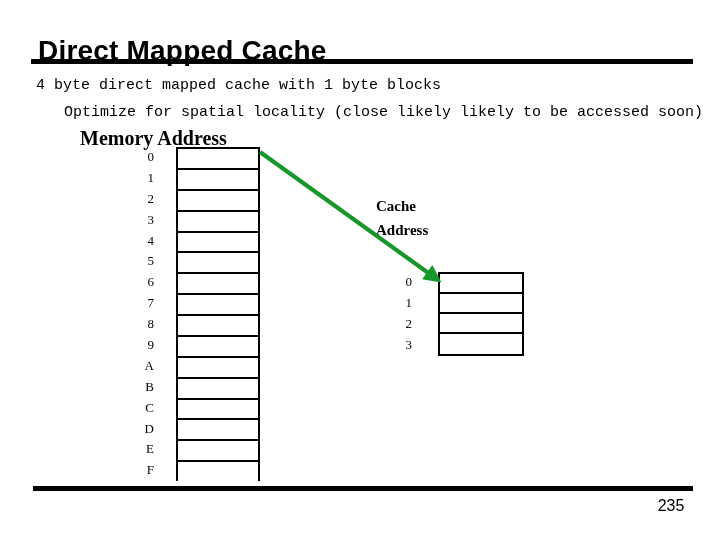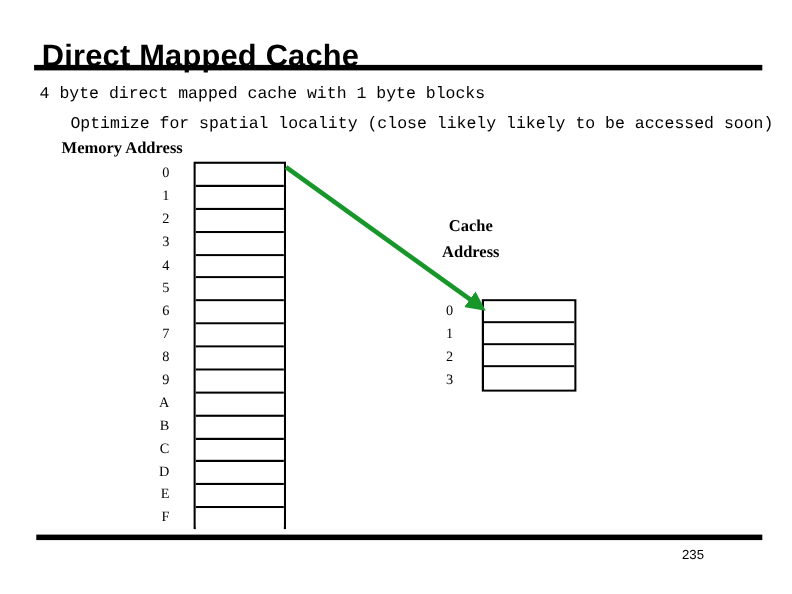--- a/index.html
+++ b/index.html
@@ -74,29 +74,29 @@
 
   
   .serif-label {
     position: absolute;
     font-family: "Liberation Serif", serif;
     font-weight: bold;
     color: #000000;
     white-space: nowrap;
   }
   #memory-address-label {
-    left: 56px;
+    left: 80px;
     top: 127px;
-    font-size: 15px;
+    font-size: 20px;
   }
   #cache-address-label {
-    left: 392px;
+    left: 376px;
     top: 194px;
     width: 72px;
-    text-align: center;
+    text-align: left;
     font-size: 15px;
     line-height: 24px;
   }
   #cache-address-label span { display: block; }
 
   
   .index-col {
     position: absolute;
     font-family: "Liberation Serif", serif;
     font-size: 13px;
@@ -162,26 +162,26 @@
     left: 250px;
     top: 140px;
     width: 200px;
     height: 155px;
     pointer-events: none;
   }
 
   
   #page-number {
     position: absolute;
-    left: 620px;
+    left: 636px;
     top: 497px;
     width: 70px;
-    text-align: left;
+    text-align: center;
     font-family: "Liberation Sans", sans-serif;
-    font-size: 12px;
+    font-size: 16px;
     color: #000000;
   }
 </style>
 </head>
 <body>
 
 <div id="slide">
 
   <div id="slide-title">Direct Mapped Cache</div>
 

